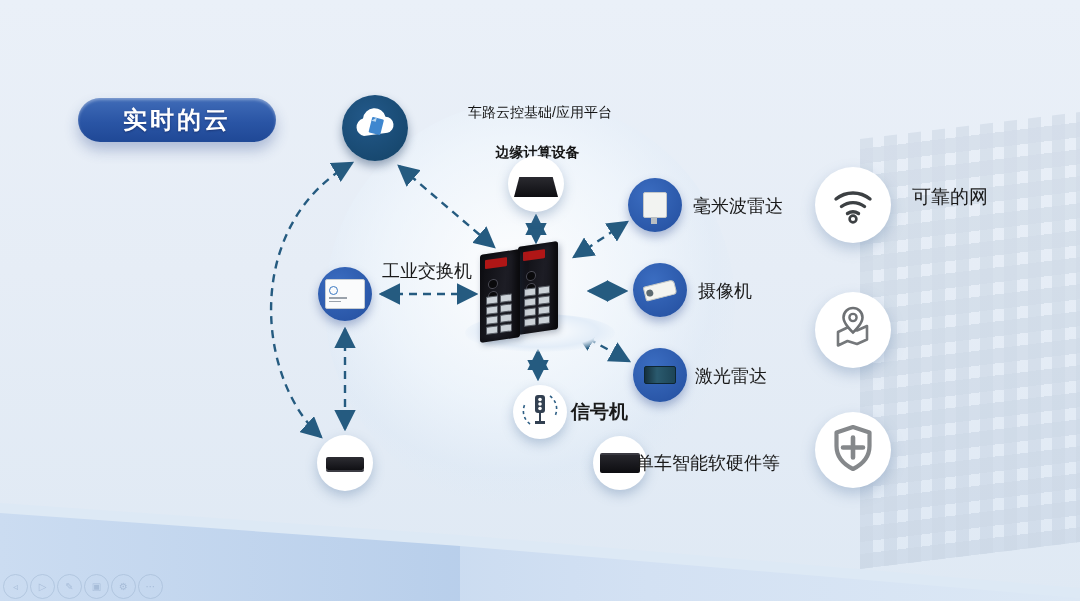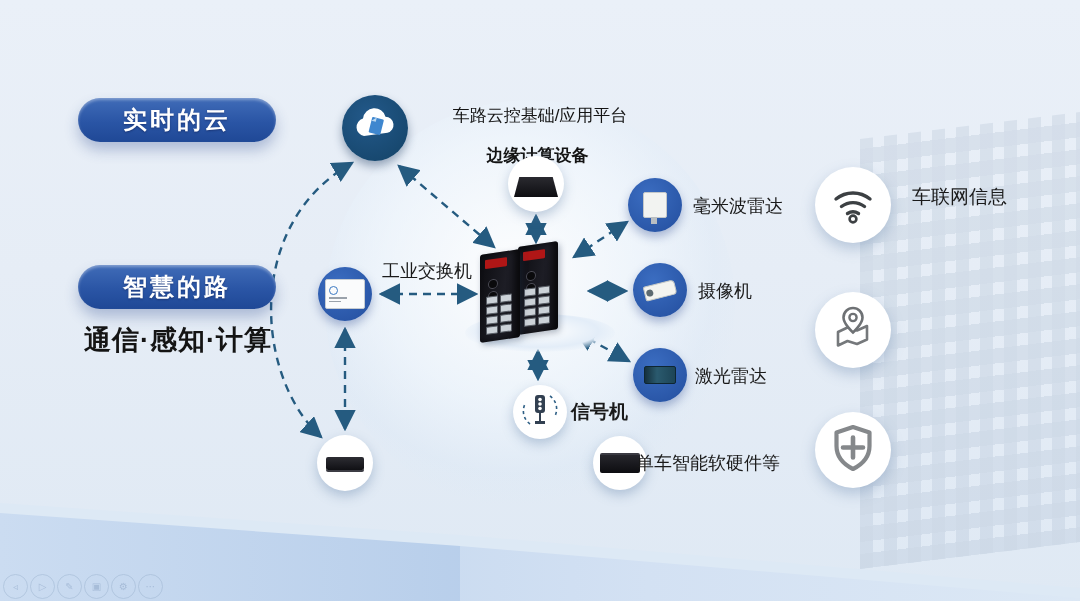--- a/index.html
+++ b/index.html
@@ -44,21 +44,21 @@
   .circle{position:absolute;border-radius:50%;display:flex;align-items:center;justify-content:center;}
   .circle.blue{background:radial-gradient(circle at 38% 32%,#3a6cc0,#2a57a8 70%,#22folders);
     background:radial-gradient(circle at 38% 32%,#3b6dc1,#2a57a8 72%,#224c9c);
     box-shadow:0 5px 10px rgba(40,70,140,.35);}
   .circle.navy{background:radial-gradient(circle at 40% 34%,#23598a,#17486f 75%,#123a5c);
     box-shadow:0 5px 10px rgba(20,50,90,.4);}
   .circle.white{background:#fff;box-shadow:0 5px 12px rgba(95,125,165,.38);}
   .lbl{position:absolute;font-size:18px;color:#1a1a1a;transform:translateY(-50%);white-space:nowrap;}
   .lbl.bold{font-weight:bold;}
   .lbl.pre{white-space:pre-line;line-height:25px;font-size:19px;}
-  .title-lbl{position:absolute;font-size:17px;color:#141414;}
+  .title-lbl{position:absolute;font-size:14px;color:#141414;}
   
   .edge-dev{width:44px;height:20px;background:linear-gradient(180deg,#2a2a30,#0e0e12);
     clip-path:polygon(12% 0,88% 0,100% 100%,0 100%);margin-top:6px;}
   .rsu-face{width:32px;height:24px;background:#fafbfc;border:1px solid #c6ccd2;border-radius:2px;
     display:flex;flex-direction:column;justify-content:center;align-items:flex-start;padding:2px 3px;}
   .rsu-face .dot{width:7px;height:7px;border:1.5px solid #3a78c2;border-radius:50%;}
   .rsu-face .line{width:18px;height:1.5px;background:#9aa2ab;margin-top:2px;}
   .obu-dev{width:38px;height:13px;background:linear-gradient(180deg,#2d2d33,#101014);
     border-radius:2px;box-shadow:0 2px 0 #3c3c44;}
   .rack-dev{width:40px;height:18px;background:linear-gradient(180deg,#26262c,#0d0d11);
@@ -121,22 +121,20 @@
       <path d="M345 329 L 345 429"></path>
       <path d="M536 216 L 536 242"></path>
       <path d="M574 257 L 627 222"></path>
       <path d="M589 291 L 626 291"></path>
       <path d="M576 332 L 629 361"></path>
       <path d="M538 351 L 538 379"></path>
     </g>
   </svg>
 
   <div class="pill" style="left:78px;top:98px;">实时的云</div>
-  <div class="pill" style="left:78px;top:265px;">智慧的路</div>
-  <div class="subtitle">通信·感知·计算</div>
 
 
   <div class="circle navy" style="left:342px;top:95px;width:66px;height:66px;">
     <span>
       <svg width="46" height="38" viewBox="0 0 46 38">
         <path d="M12 29 a9 9 0 0 1 -1-17.5 a11.5 11.5 0 0 1 22.5-1.8 a8.2 8.2 0 0 1 2 16.1 z" fill="#fff"></path>
         <g transform="rotate(14 24 20)">
           <rect x="18" y="11" width="12" height="16" rx="1" fill="#3f87cf"></rect>
           <path d="M18 15 l4.5-4.5 v4.5 z" fill="#bcd8f0"></path>
         </g>
@@ -236,21 +234,21 @@
   <div class="bigcircle" style="left:815px;top:167px;">
     <span>
       <svg width="46" height="42" viewBox="0 0 46 42">
         <path d="M6 17 a27 27 0 0 1 34 0" fill="none" stroke="#3c4043" stroke-width="3.4" stroke-linecap="round"></path>
         <path d="M11.5 24.5 a19 19 0 0 1 23 0" fill="none" stroke="#3c4043" stroke-width="3.4" stroke-linecap="round"></path>
         <path d="M17.5 31.5 a10.5 10.5 0 0 1 11 0" fill="none" stroke="#3c4043" stroke-width="3.4" stroke-linecap="round"></path>
         <circle cx="23" cy="37" r="3.4" fill="none" stroke="#3c4043" stroke-width="2.6"></circle>
       </svg>
     </span>
   </div>
-  <div class="lbl pre" style="left:912px;top:196px;">车联网信息</div>
+  <div class="lbl pre" style="left:912px;top:196px;">可靠的网</div>
 
   <div class="bigcircle" style="left:815px;top:292px;">
     <span>
       <svg width="48" height="48" viewBox="0 0 48 48">
         <path d="M9 28 l9.5-4.5 9.5 3 10-4.5 v13.5 l-10 4.5 -9.5-3 -9.5 4.5 z" fill="none" stroke="#75787b" stroke-width="2.6" stroke-linejoin="round"></path>
         <path d="M24 4 a9.5 9.5 0 0 1 9.5 9.5 c0 6.5-9.5 15-9.5 15 s-9.5-8.5-9.5-15 a9.5 9.5 0 0 1 9.5-9.5 z" fill="#fff" stroke="#6e7174" stroke-width="2.6"></path>
         <circle cx="24" cy="13.5" r="3.6" fill="none" stroke="#6e7174" stroke-width="2.4"></circle>
       </svg>
     </span>
   </div>

